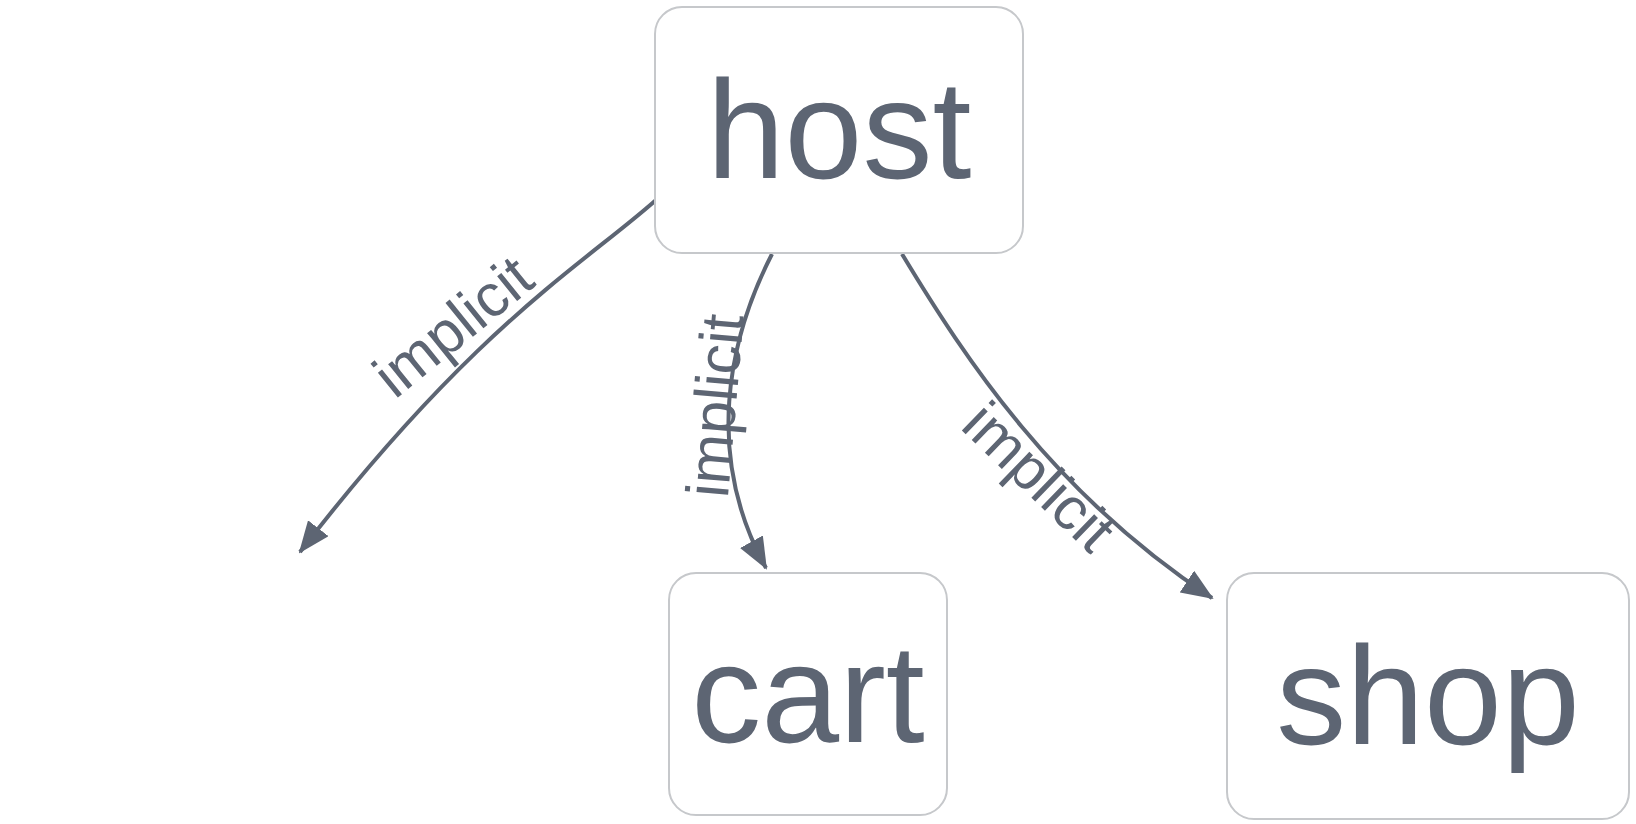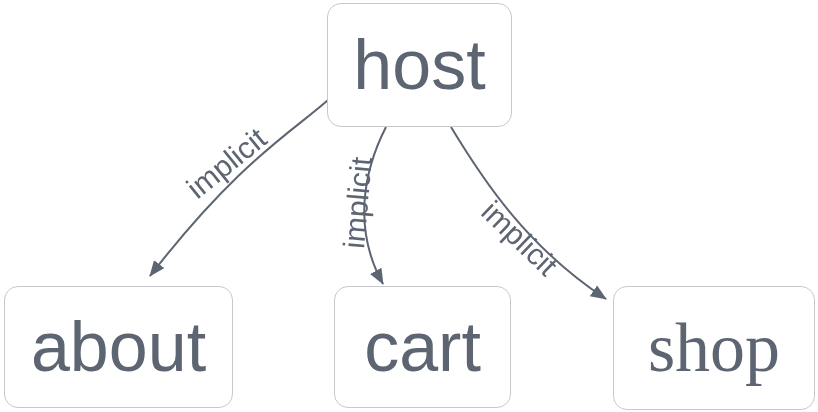--- a/index.html
+++ b/index.html
@@ -48,22 +48,22 @@
     border-radius: 14px;
     display: flex;
     align-items: center;
     justify-content: center;
     color: var(--node-text);
     font-size: 70px;
     line-height: 1;
   }
   .node-host  { left: 327px; top: 3px;   width: 185px; height: 124px; }
   .node-about { left: 4px;   top: 286px; width: 229px; height: 122px; }
-  .node-cart  { left: 334px; top: 286px; width: 177px; height: 122px; }
-  .node-shop  { left: 613px; top: 286px; width: 202px; height: 124px; font-family: Liberation Serif, serif; }
+  .node-cart  { left: 334px; top: 286px; width: 140px; height: 122px; }
+  .node-shop  { left: 613px; top: 286px; width: 202px; height: 124px; }
 </style>
 </head>
 <body>
 
 <div class="canvas">
 
   <svg class="edges-svg" viewBox="0 0 818 412" xmlns="http://www.w3.org/2000/svg">
     <defs>
       <marker id="arrow" viewBox="0 0 16 13" refX="15" refY="6.5" markerUnits="userSpaceOnUse" markerWidth="16" markerHeight="13" orient="auto">
         <path d="M0,0 L16,6.5 L0,13 z" fill="#5d6573"></path>
@@ -76,23 +76,20 @@
 
     <text class="edge-label" transform="translate(228,165) rotate(-39)">implicit</text>
     <text class="edge-label" transform="translate(360,203) rotate(-85)">implicit</text>
     <text class="edge-label" transform="translate(518,240) rotate(44)">implicit</text>
   </svg>
 
   <div class="node node-host">
     <span>host</span>
   </div>
 
-  <div class="node node-about">
-    <span>about</span>
-  </div>
 
   <div class="node node-cart">
     <span>cart</span>
   </div>
 
   <div class="node node-shop">
     <span>shop</span>
   </div>
 
 </div>

